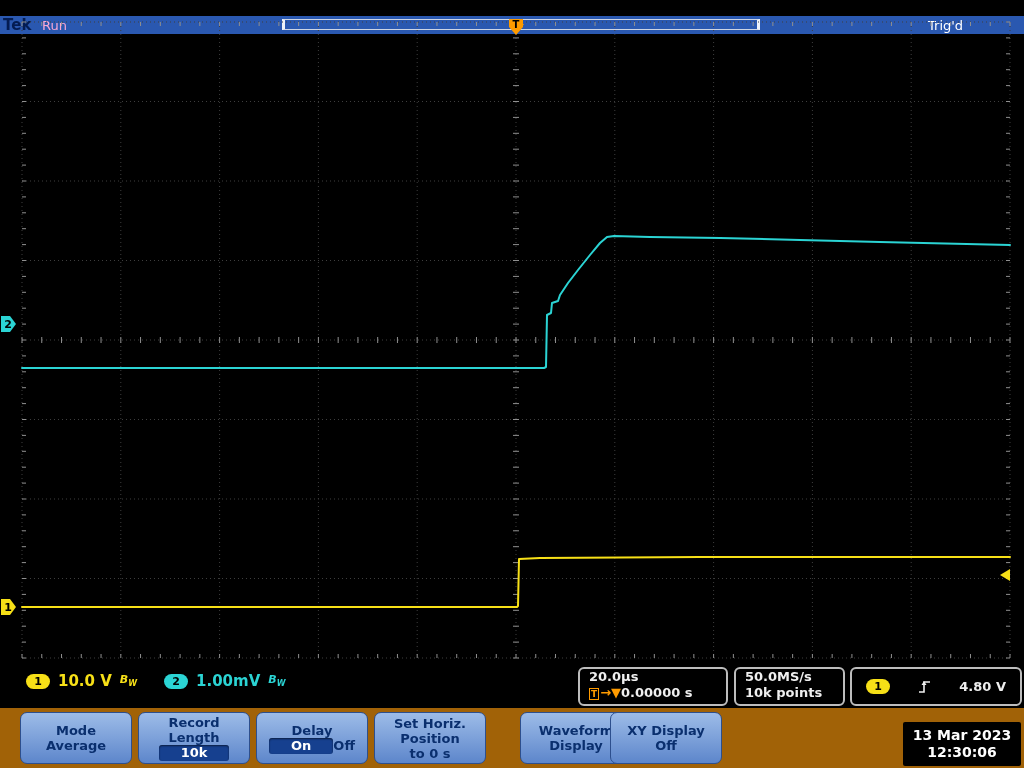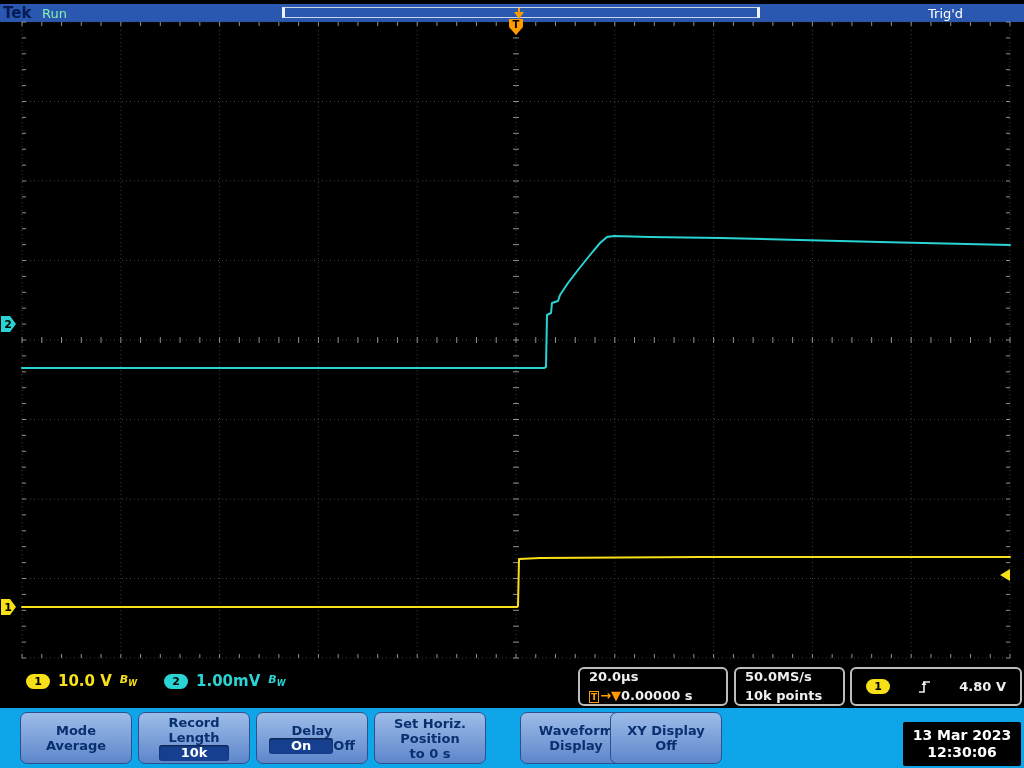--- a/index.html
+++ b/index.html
@@ -1,22 +1,22 @@
 <!DOCTYPE html>
 <html><head>
 <meta charset="utf-8">
 <style>
   html,body{margin:0;padding:0;background:#222;}
   .screen{position:relative;width:1024px;height:768px;background:#000;overflow:hidden;
           font-family:"DejaVu Sans",sans-serif;}
 
   
-  .topbar{position:absolute;top:4px;left:0;width:1024px;height:18px;background:#2a58b0;}
+  .topbar{position:absolute;top:16px;left:0;width:1024px;height:18px;background:#2a58b0;}
   .tek-logo{position:absolute;left:3px;top:0px;font-weight:bold;font-size:15px;color:#041c52;letter-spacing:0px;}
-  .acq-status{position:absolute;left:42px;top:2px;font-size:13px;color:#86efac;}
+  .acq-status{position:absolute;left:42px;top:2px;font-size:13px;color:#f9a8d4;}
   .trig-status{position:absolute;left:928px;top:2px;font-size:13px;color:#ffffff;}
   .record-view{position:absolute;left:282px;top:3px;width:478px;height:11px;box-sizing:border-box;
                border:1px solid #cdd5e5;border-left:3px solid #eef2f9;border-right:3px solid #eef2f9;}
   .trig-pos-marker{position:absolute;left:229px;top:0px;width:10px;height:11px;}
   .trig-pos-marker .stem{position:absolute;left:4px;top:0;width:2px;height:4px;background:#ff9b00;}
   .trig-pos-marker .head{position:absolute;left:0;top:4px;width:0;height:0;
                border-left:5px solid transparent;border-right:5px solid transparent;border-top:7px solid #ff9b00;}
 
   
   .scope-svg{position:absolute;top:18px;left:0;width:1024px;height:648px;display:block;}
@@ -27,30 +27,30 @@
   .badge{display:inline-flex;align-items:center;justify-content:center;min-width:24px;height:15px;
          border-radius:8px;color:#000;font-weight:bold;font-size:11px;}
   .badge-ch1{background:#f7e017;}
   .badge-ch2{background:#2bd4d4;}
   .scale{font-weight:bold;font-size:15px;font-family:"DejaVu Sans","Liberation Sans",sans-serif;}
   .ch1-color{color:#f7e017;}
   .ch2-color{color:#2bd4d4;}
   .bw{font-size:11px;font-weight:bold;font-style:italic;}
   .bw sub{font-size:8px;}
   .sbox{position:absolute;top:1px;height:39px;box-sizing:border-box;border:2px solid #bdbdbd;border-radius:6px;
-        color:#efefef;font-size:13px;font-weight:bold;display:flex;flex-direction:column;justify-content:space-between;
+        color:#efefef;font-size:13px;font-weight:bold;display:flex;flex-direction:column;justify-content:flex-start;
         padding:0 9px;line-height:16px;}
   .orange{color:#ff9b00;}
   .t-icon{display:inline-block;border:1px solid #ff9b00;color:#ff9b00;font-size:9px;line-height:10px;
           padding:0 1px;margin-right:1px;font-weight:bold;}
   .trigbox{flex-direction:row !important;align-items:center;justify-content:space-between;padding:0 14px;}
   .slope-icon{display:inline-block;}
 
   
-  .menu{position:absolute;top:708px;left:0;width:1024px;height:60px;background:#0ea5e9;}
+  .menu{position:absolute;top:708px;left:0;width:1024px;height:60px;background:#a16207;}
   .mbtn{position:absolute;top:4px;width:112px;height:52px;box-sizing:border-box;cursor:pointer;
         background:linear-gradient(#9dbce8,#5d86cb);border:1px solid #2d4f8d;border-radius:7px;
         color:#0a2f6e;font-weight:bold;font-size:13px;
         display:flex;flex-direction:column;align-items:center;justify-content:center;}
   .mbtn span{line-height:15px;}
   .inset{background:#16408f;color:#ffffff;padding:0 22px;border-radius:3px;
          box-shadow:inset 0 1px 2px rgba(0,0,0,.55);line-height:16px !important;}
   .toggle-row{display:flex;gap:0;align-items:center;}
   .datetime{position:absolute;left:903px;top:14px;width:118px;height:44px;background:#000;color:#fff;
             font-weight:bold;font-size:14px;display:flex;flex-direction:column;align-items:center;

